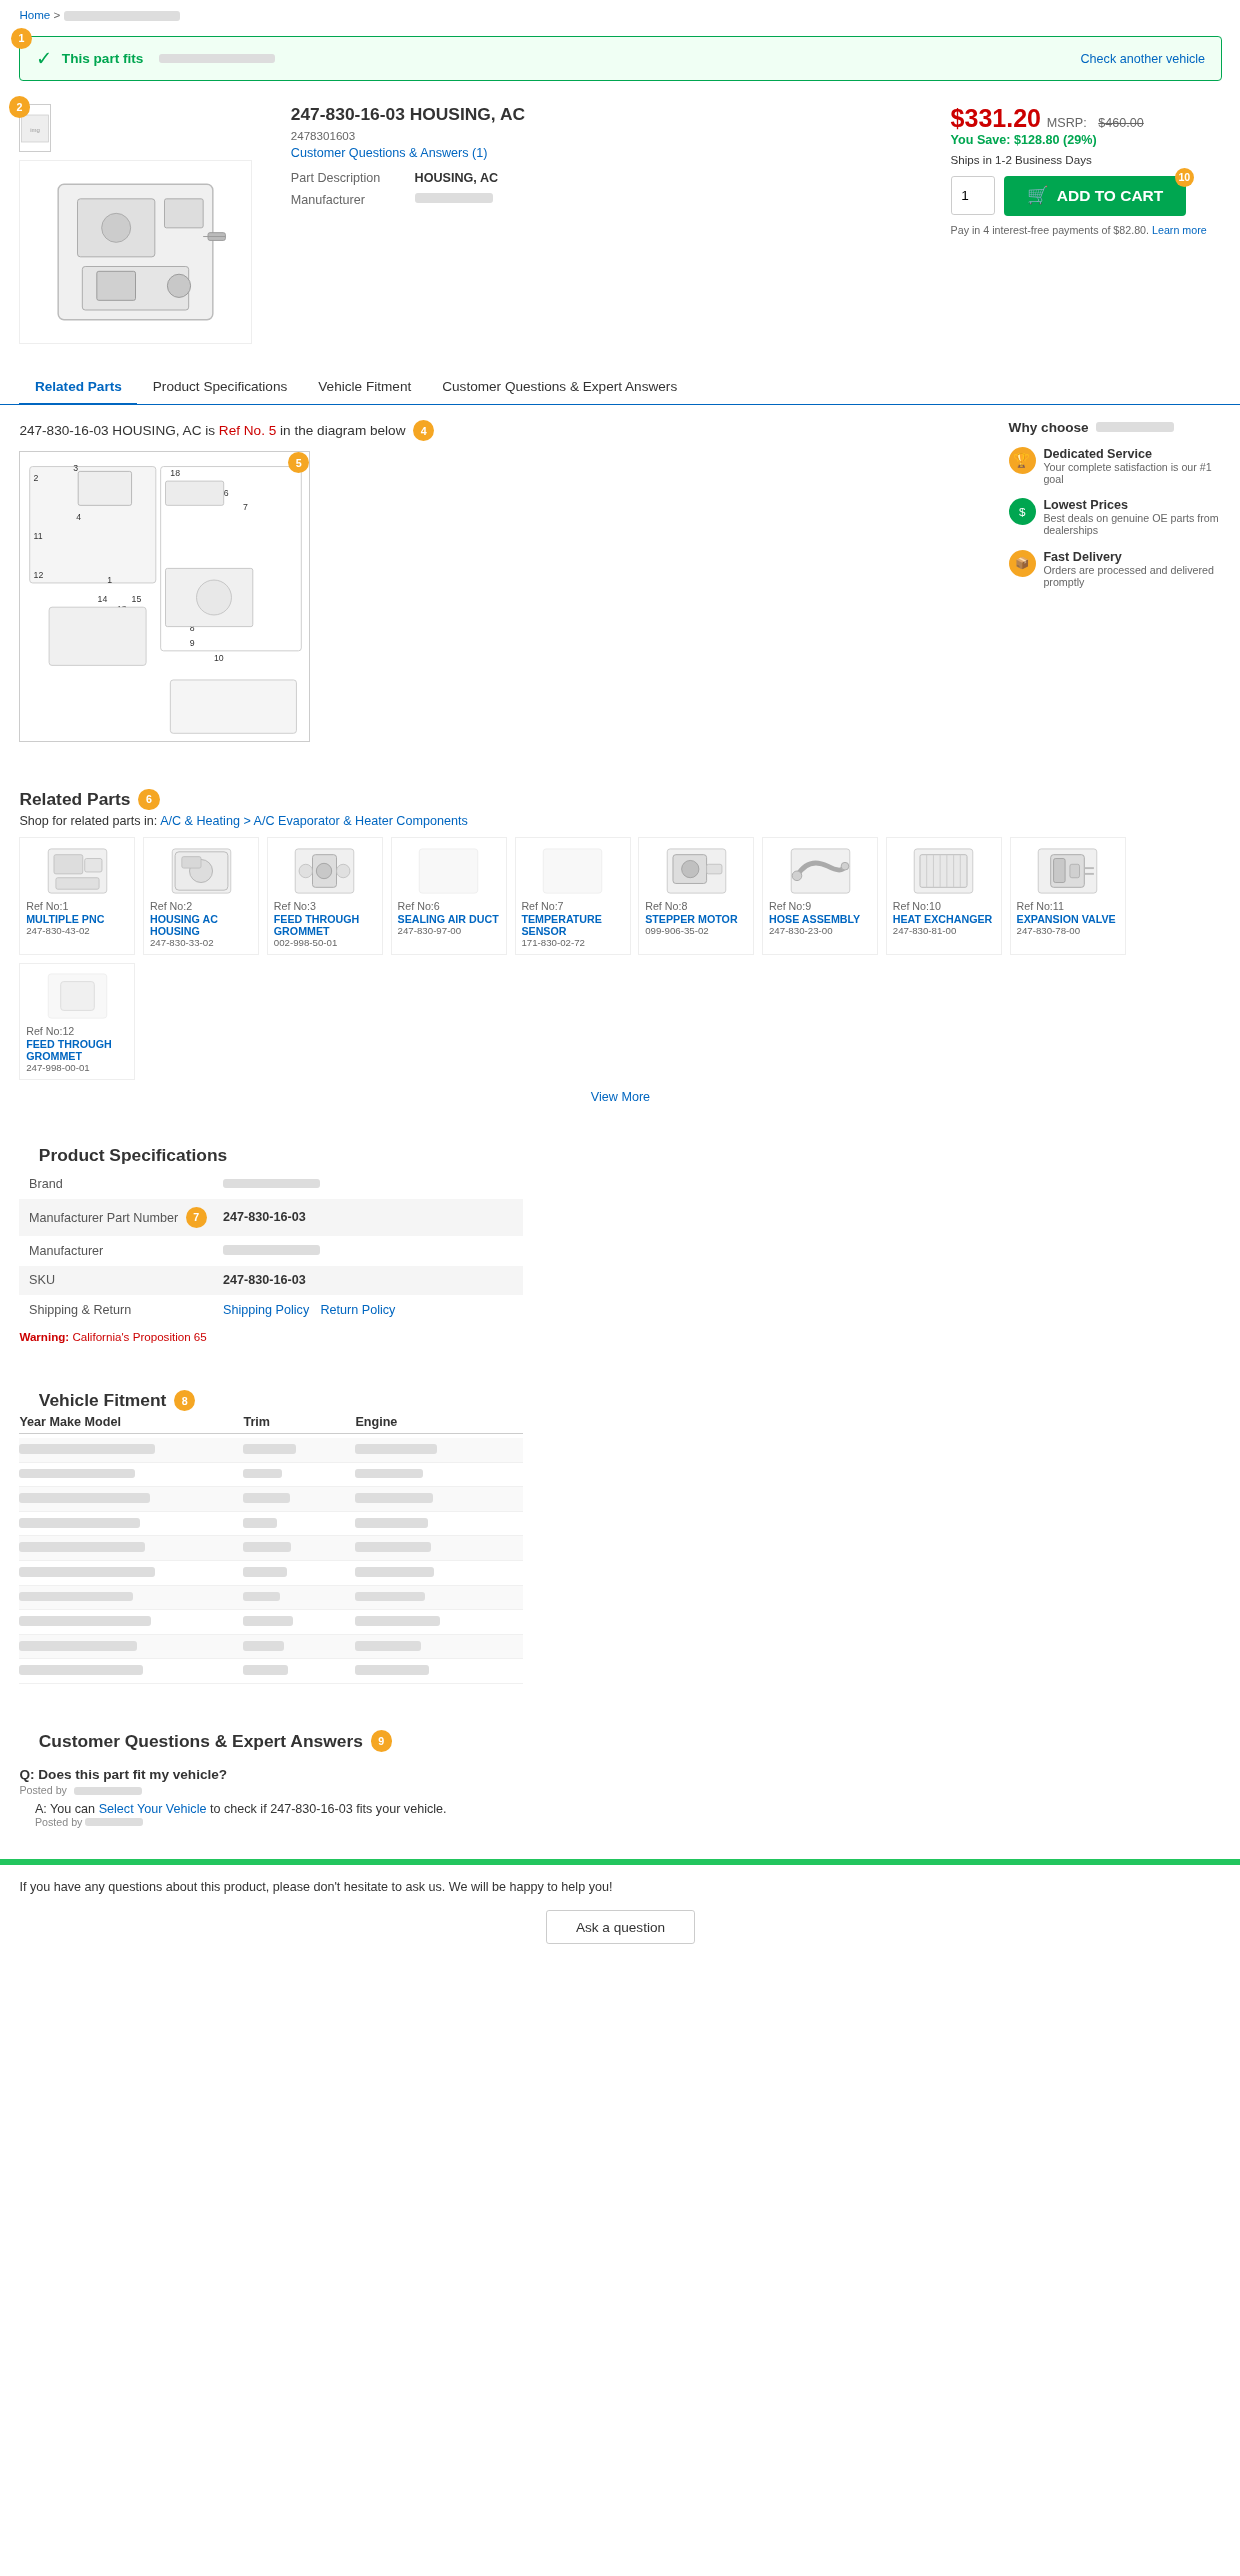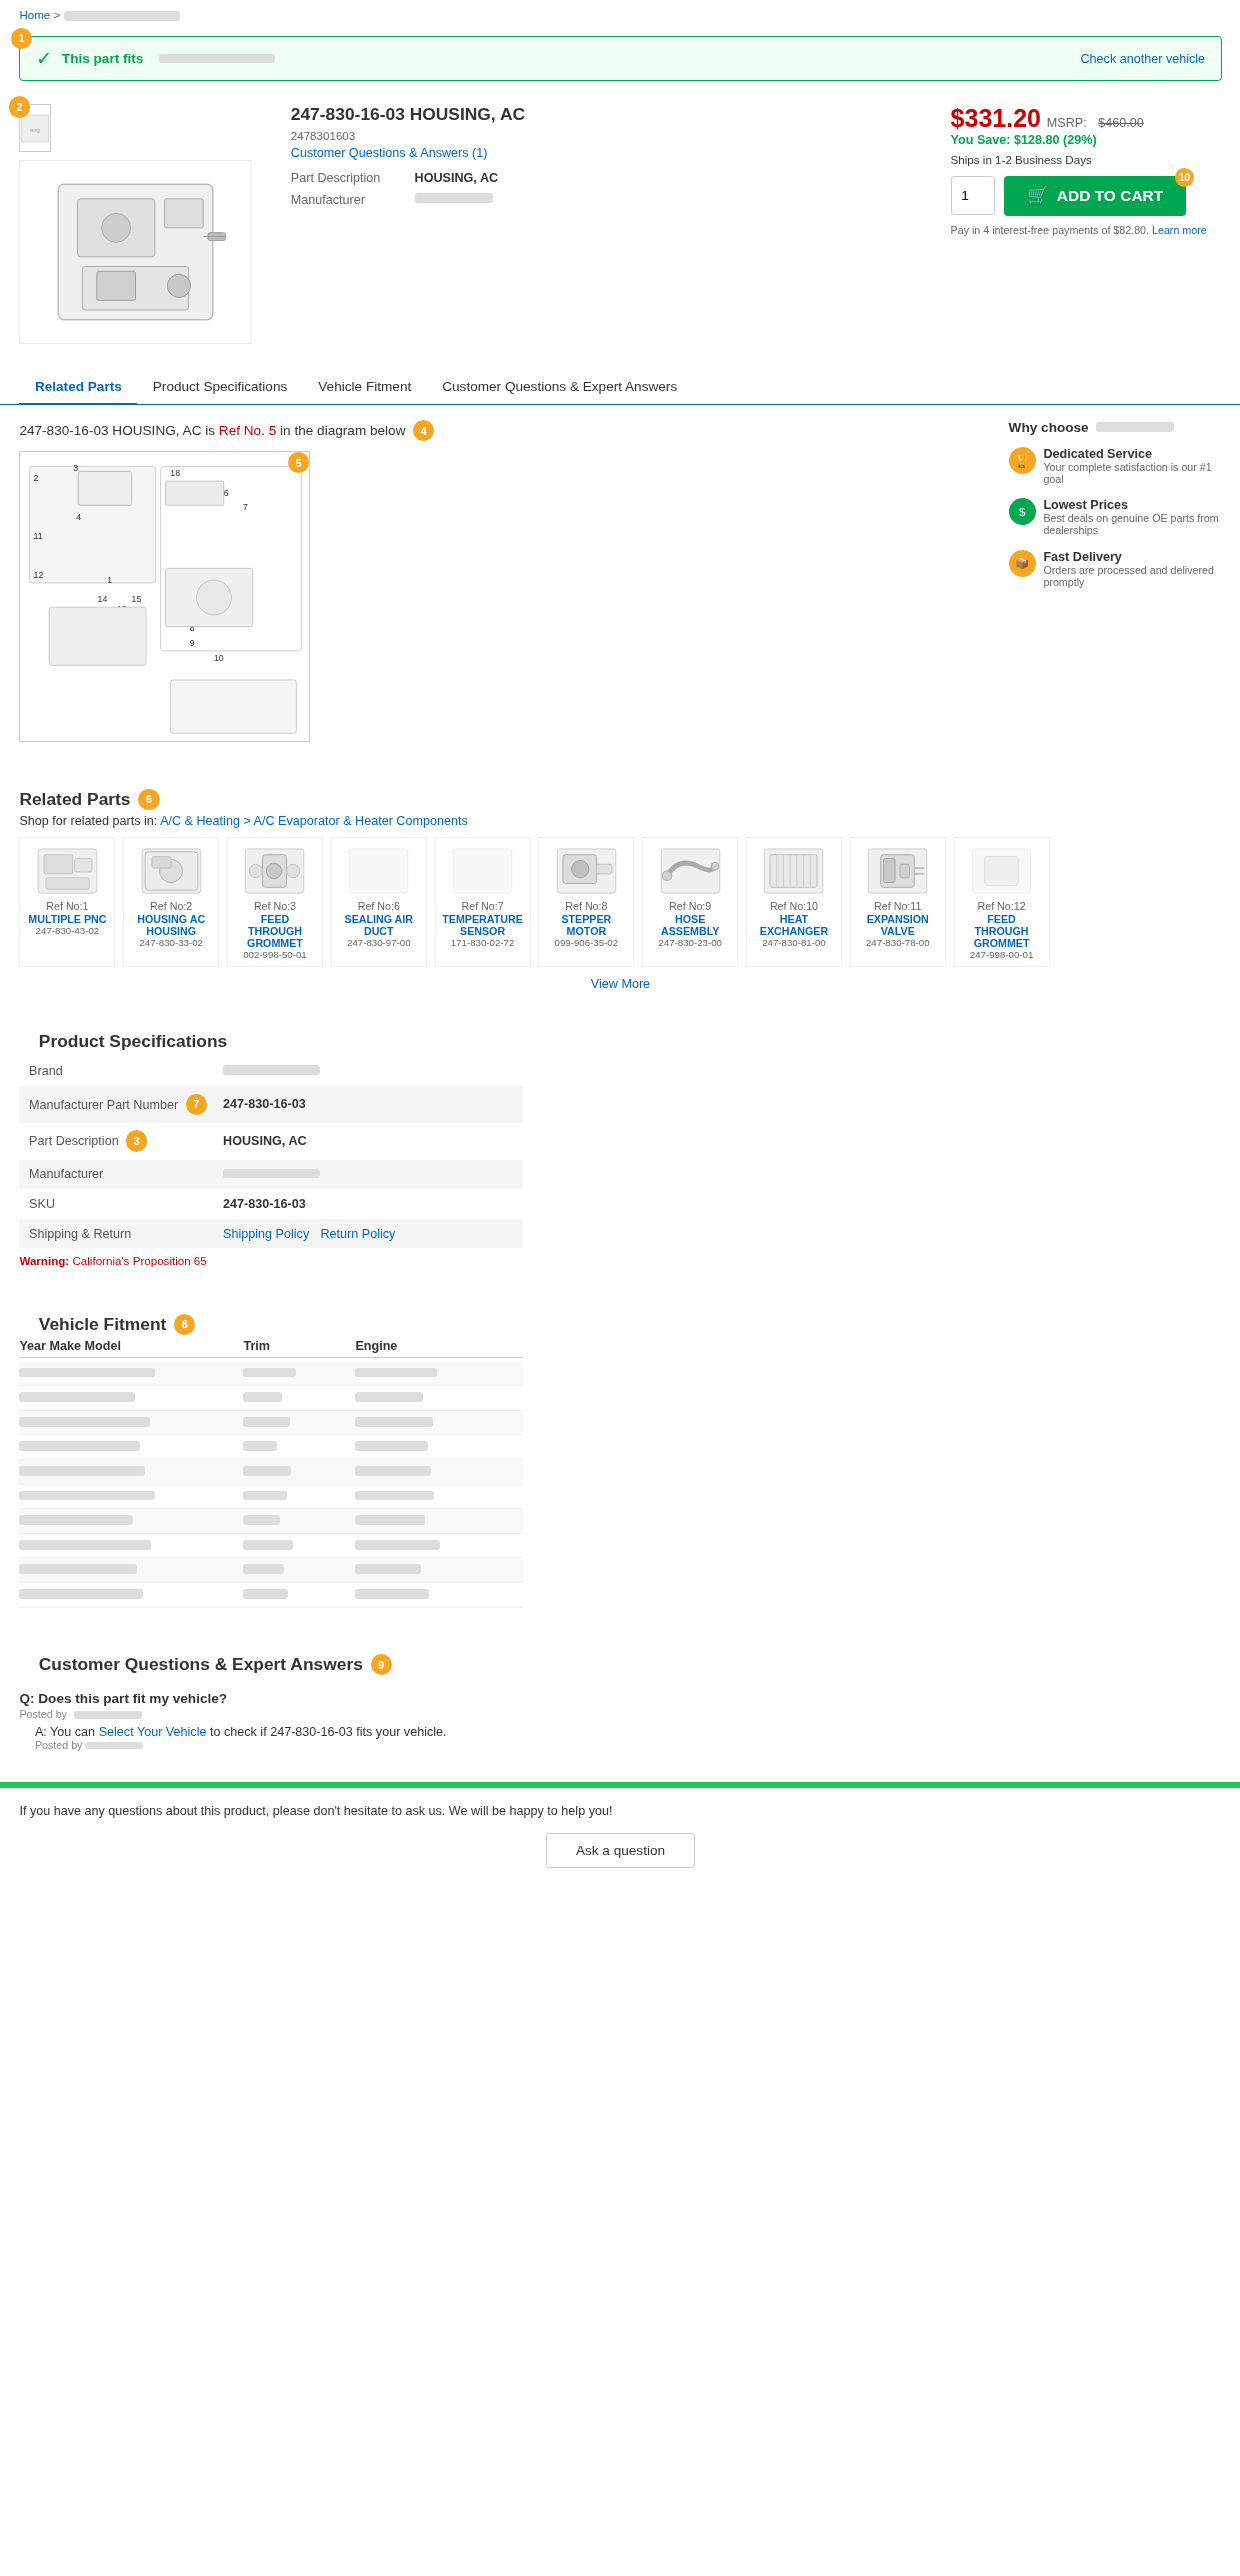--- a/index.html
+++ b/index.html
@@ -113,22 +113,22 @@
     .why-icon.green { background: #00a650; color: #fff; }
     .why-text-title { font-size: 12.6px; font-weight: bold; }
     .why-text-desc { font-size: 10.7px; color: #666; }
 
     
     .section-title { font-size: 17.4px; font-weight: bold; padding: 15.5px 19.4px 3.9px; display: flex; align-items: center; gap: 7.8px; }
     .section-subtitle { font-size: 12.6px; color: #333; padding: 0 19.4px 9.7px; }
     .section-subtitle a { color: #0066c0; }
     .parts-grid { display: flex; flex-wrap: wrap; padding: 0 19.4px; gap: 7.8px; }
     .part-card {
-      width: 96px; border: 1px solid #eee; padding: 5.8px;
-      display: flex; flex-direction: column; align-items: center; text-align: center;
+      width: 116px; border: 1px solid #eee; padding: 5.8px;
+      display: flex; flex-direction: column; align-items: center;
     }
     .part-img { width: 68px; height: 53px; display: flex; align-items: center; justify-content: center; overflow: hidden; }
     .part-refno { font-size: 10.7px; color: #666; margin: 2.9px 0 1px; width: 100%; }
     .part-name { font-size: 10.7px; color: #0066c0; font-weight: bold; width: 100%; }
     .part-sku { font-size: 9.7px; color: #666; width: 100%; }
 
     .view-more { text-align: center; padding: 9.7px; }
     .view-more a { color: #0066c0; font-size: 12.6px; }
 
     
@@ -510,27 +510,20 @@
         <tr>
       <td>Brand</td>
       <td><span class="specs-bar"></span></td>
     </tr>
     <tr>
       <td>
         Manufacturer Part Number
         <span class="badge-circle" style="position:relative;left:3.9px;top:0;">7</span>
       </td>
       <td style="font-weight:bold;">247-830-16-03</td>
-    </tr>
-    <tr>
-      <td>
-        Part Description
-        <span class="badge-circle" style="position:relative;left:3.9px;top:0;">3</span>
-      </td>
-      <td style="font-weight:bold;">HOUSING, AC</td>
     </tr>
     <tr>
       <td>Manufacturer</td>
       <td><span class="specs-bar"></span></td>
     </tr>
     <tr>
       <td>SKU</td>
       <td style="font-weight:bold;">247-830-16-03</td>
     </tr>
     <tr>

